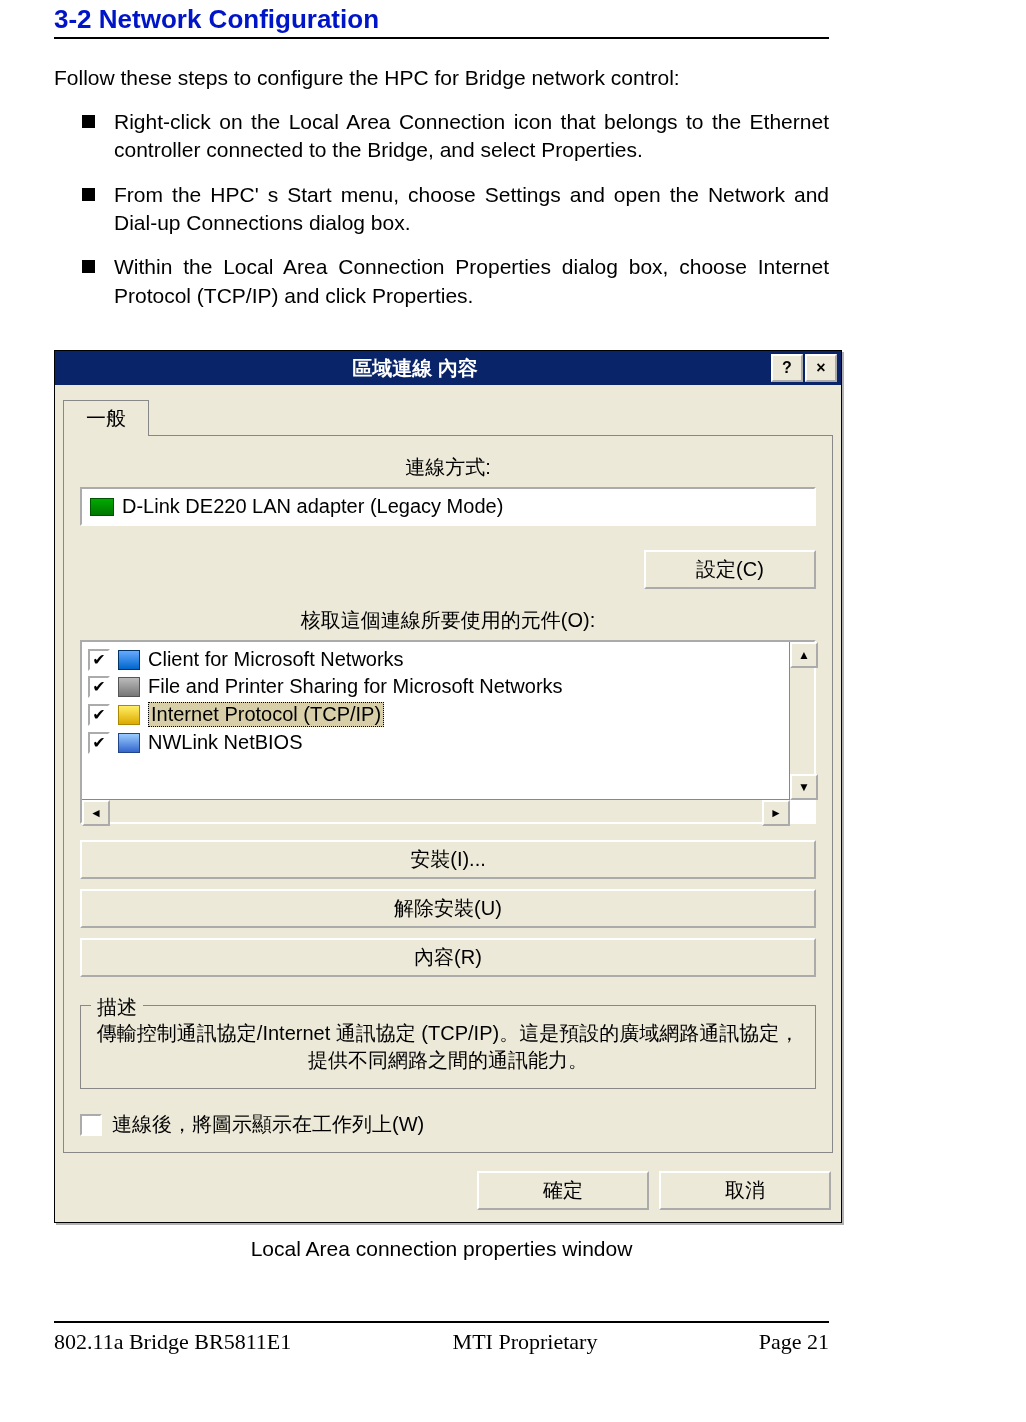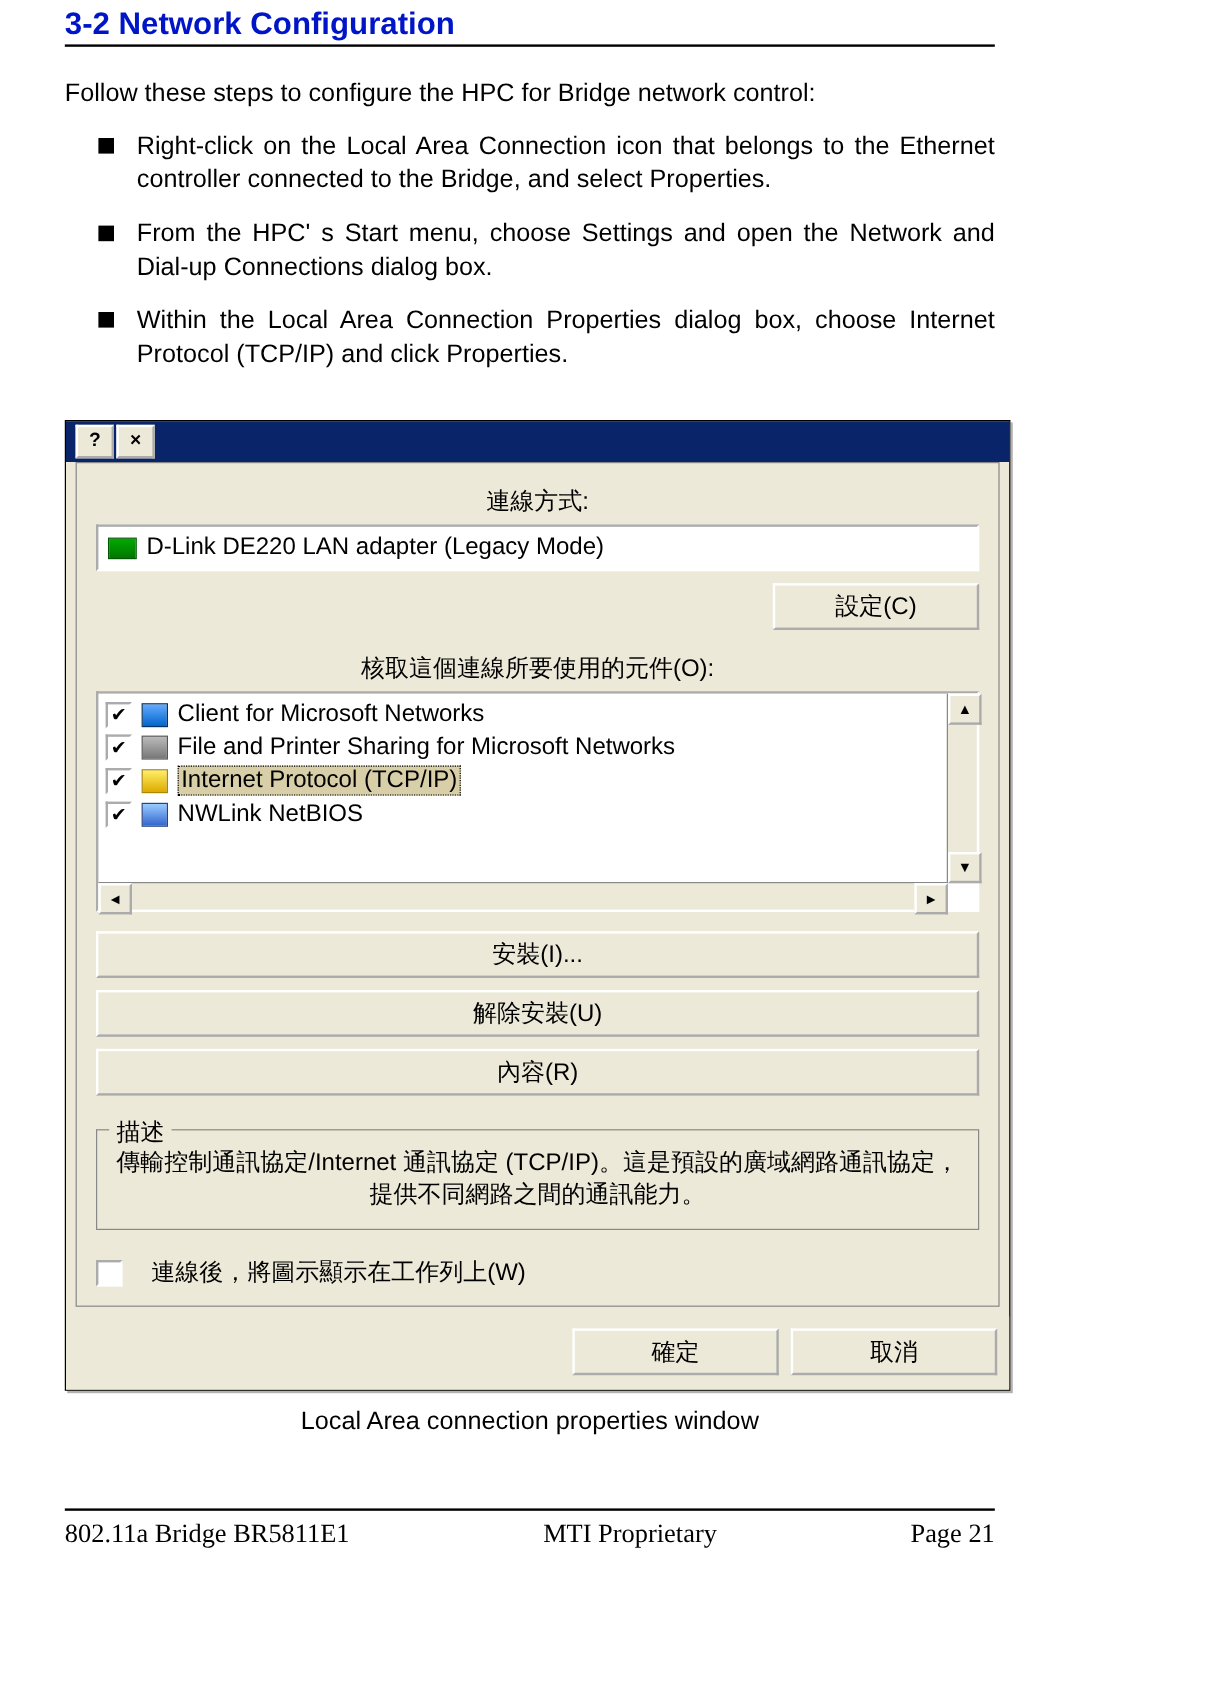--- a/index.html
+++ b/index.html
@@ -117,21 +117,21 @@
     font-size:20px;
     gap:8px;
   }
   .nic-icon {
     width:22px; height:16px;
     background:linear-gradient(#0a0,#070);
     border:1px solid #050;
   }
   .right-row {
     display:flex; justify-content:flex-end;
-    margin:10px 0 18px 0;
+    margin:24px 0 18px 0;
   }
   .btn {
     min-width:140px;
     padding:4px 14px;
     font-size:20px;
     background:#ece9d8;
     border:2px outset #fff;
     text-align:center;
   }
   .components {
@@ -206,21 +206,21 @@
     position:absolute; top:-12px; left:10px;
     background:#ece9d8;
     padding:0 6px;
     font-size:20px;
   }
   .desc-text {
     font-size:20px;
     line-height:1.35;
   }
   .chk-row {
-    display:flex; align-items:center; gap:24px;
+    display:flex; align-items:center; gap:10px;
     margin-top:22px;
     font-size:20px;
   }
   .dlg-buttons {
     display:flex; justify-content:flex-end;
     gap:10px;
     padding:10px 10px 12px 10px;
     background:#ece9d8;
   }
   .footer-rule {
@@ -244,24 +244,28 @@
 
   <ul class="steps">
     <li>Right-click on the Local Area Connection icon that belongs to the Ethernet controller connected to the Bridge, and select Properties.</li>
     <li>From the HPC' s Start menu, choose Settings and open the Network and Dial-up Connections dialog box.</li>
     <li>Within the Local Area Connection Properties dialog box, choose Internet Protocol (TCP/IP) and click Properties.</li>
   </ul>
 
   <div class="figure-wrap">
     <div class="dialog">
       <div class="titlebar">
+        <span class="titlebar-text">區域連線 內容</span>
         <span class="winbtn">?</span>
         <span class="winbtn">×</span>
       </div>
 
+      <div class="tabbar">
+        <div class="tab">一般</div>
+      </div>
 
       <div class="panel">
         <div class="label">連線方式:</div>
         <div class="sunken">
           <div class="adapter-row">
             <span class="nic-icon"></span>
             <span>D-Link DE220 LAN adapter (Legacy Mode)</span>
           </div>
         </div>
         <div class="right-row">

